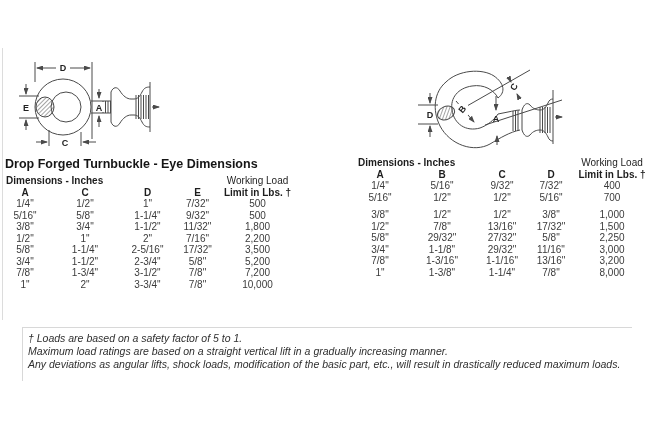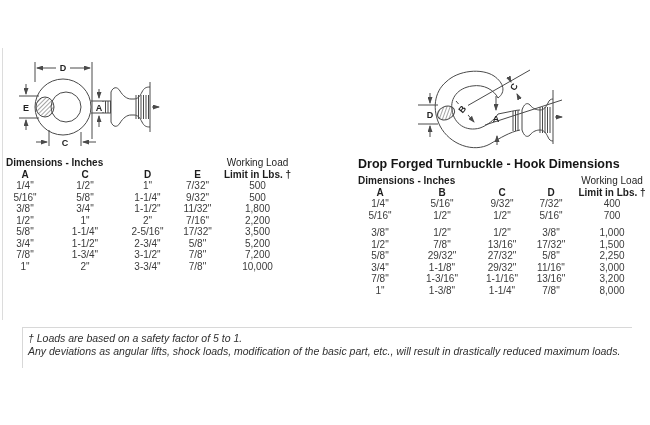--- a/index.html
+++ b/index.html
@@ -145,20 +145,21 @@
     <line x1="165" y1="65" x2="172" y2="65" marker-end="url(#arr2)"></line>
   </g>
   <rect x="67" y="52" width="11" height="11" fill="#ffffff"></rect>
   <text x="40" y="66" text-anchor="middle">D</text>
   <text x="73" y="60" text-anchor="middle" transform="rotate(-50 73 58)">B</text>
   <text x="124" y="38" text-anchor="middle" transform="rotate(-60 124 35)">C</text>
   <text x="106" y="70" text-anchor="middle">A</text>
 </svg>
 
 <div class="section section-eye">
+  <div class="sec-title">Drop Forged Turnbuckle - Eye Dimensions</div>
   <table>
     <colgroup>
       <col style="width:50px">
         <col style="width:70px">
         <col style="width:55px">
         <col style="width:45px">
         <col style="width:75px">
     </colgroup>
     <thead>
       <tr>
@@ -228,21 +229,20 @@
           <td>2"</td>
           <td>3-3/4"</td>
           <td>7/8"</td>
           <td>10,000</td>
         </tr>
       </tbody>
   </table>
 </div>
 
 <div class="section section-hook">
-  <div class="sec-title">Drop Forged Turnbuckle - Hook Dimensions</div>
   <table>
     <colgroup>
       <col style="width:56px">
         <col style="width:68px">
         <col style="width:52px">
         <col style="width:46px">
         <col style="width:76px">
     </colgroup>
     <thead>
       <tr>
@@ -313,14 +313,15 @@
           <td>1-1/4"</td>
           <td>7/8"</td>
           <td>8,000</td>
         </tr>
       </tbody>
   </table>
 </div>
 
 <div class="footnotes">
   <div class="fnote">† Loads are based on a safety factor of 5 to 1.</div>
+  <div class="fnote">Maximum load ratings are based on a straight vertical lift in a gradually increasing manner.</div>
   <div class="fnote">Any deviations as angular lifts, shock loads, modification of the basic part, etc., will result in drastically reduced maximum loads.</div>
 </div>
 
 </body></html>

